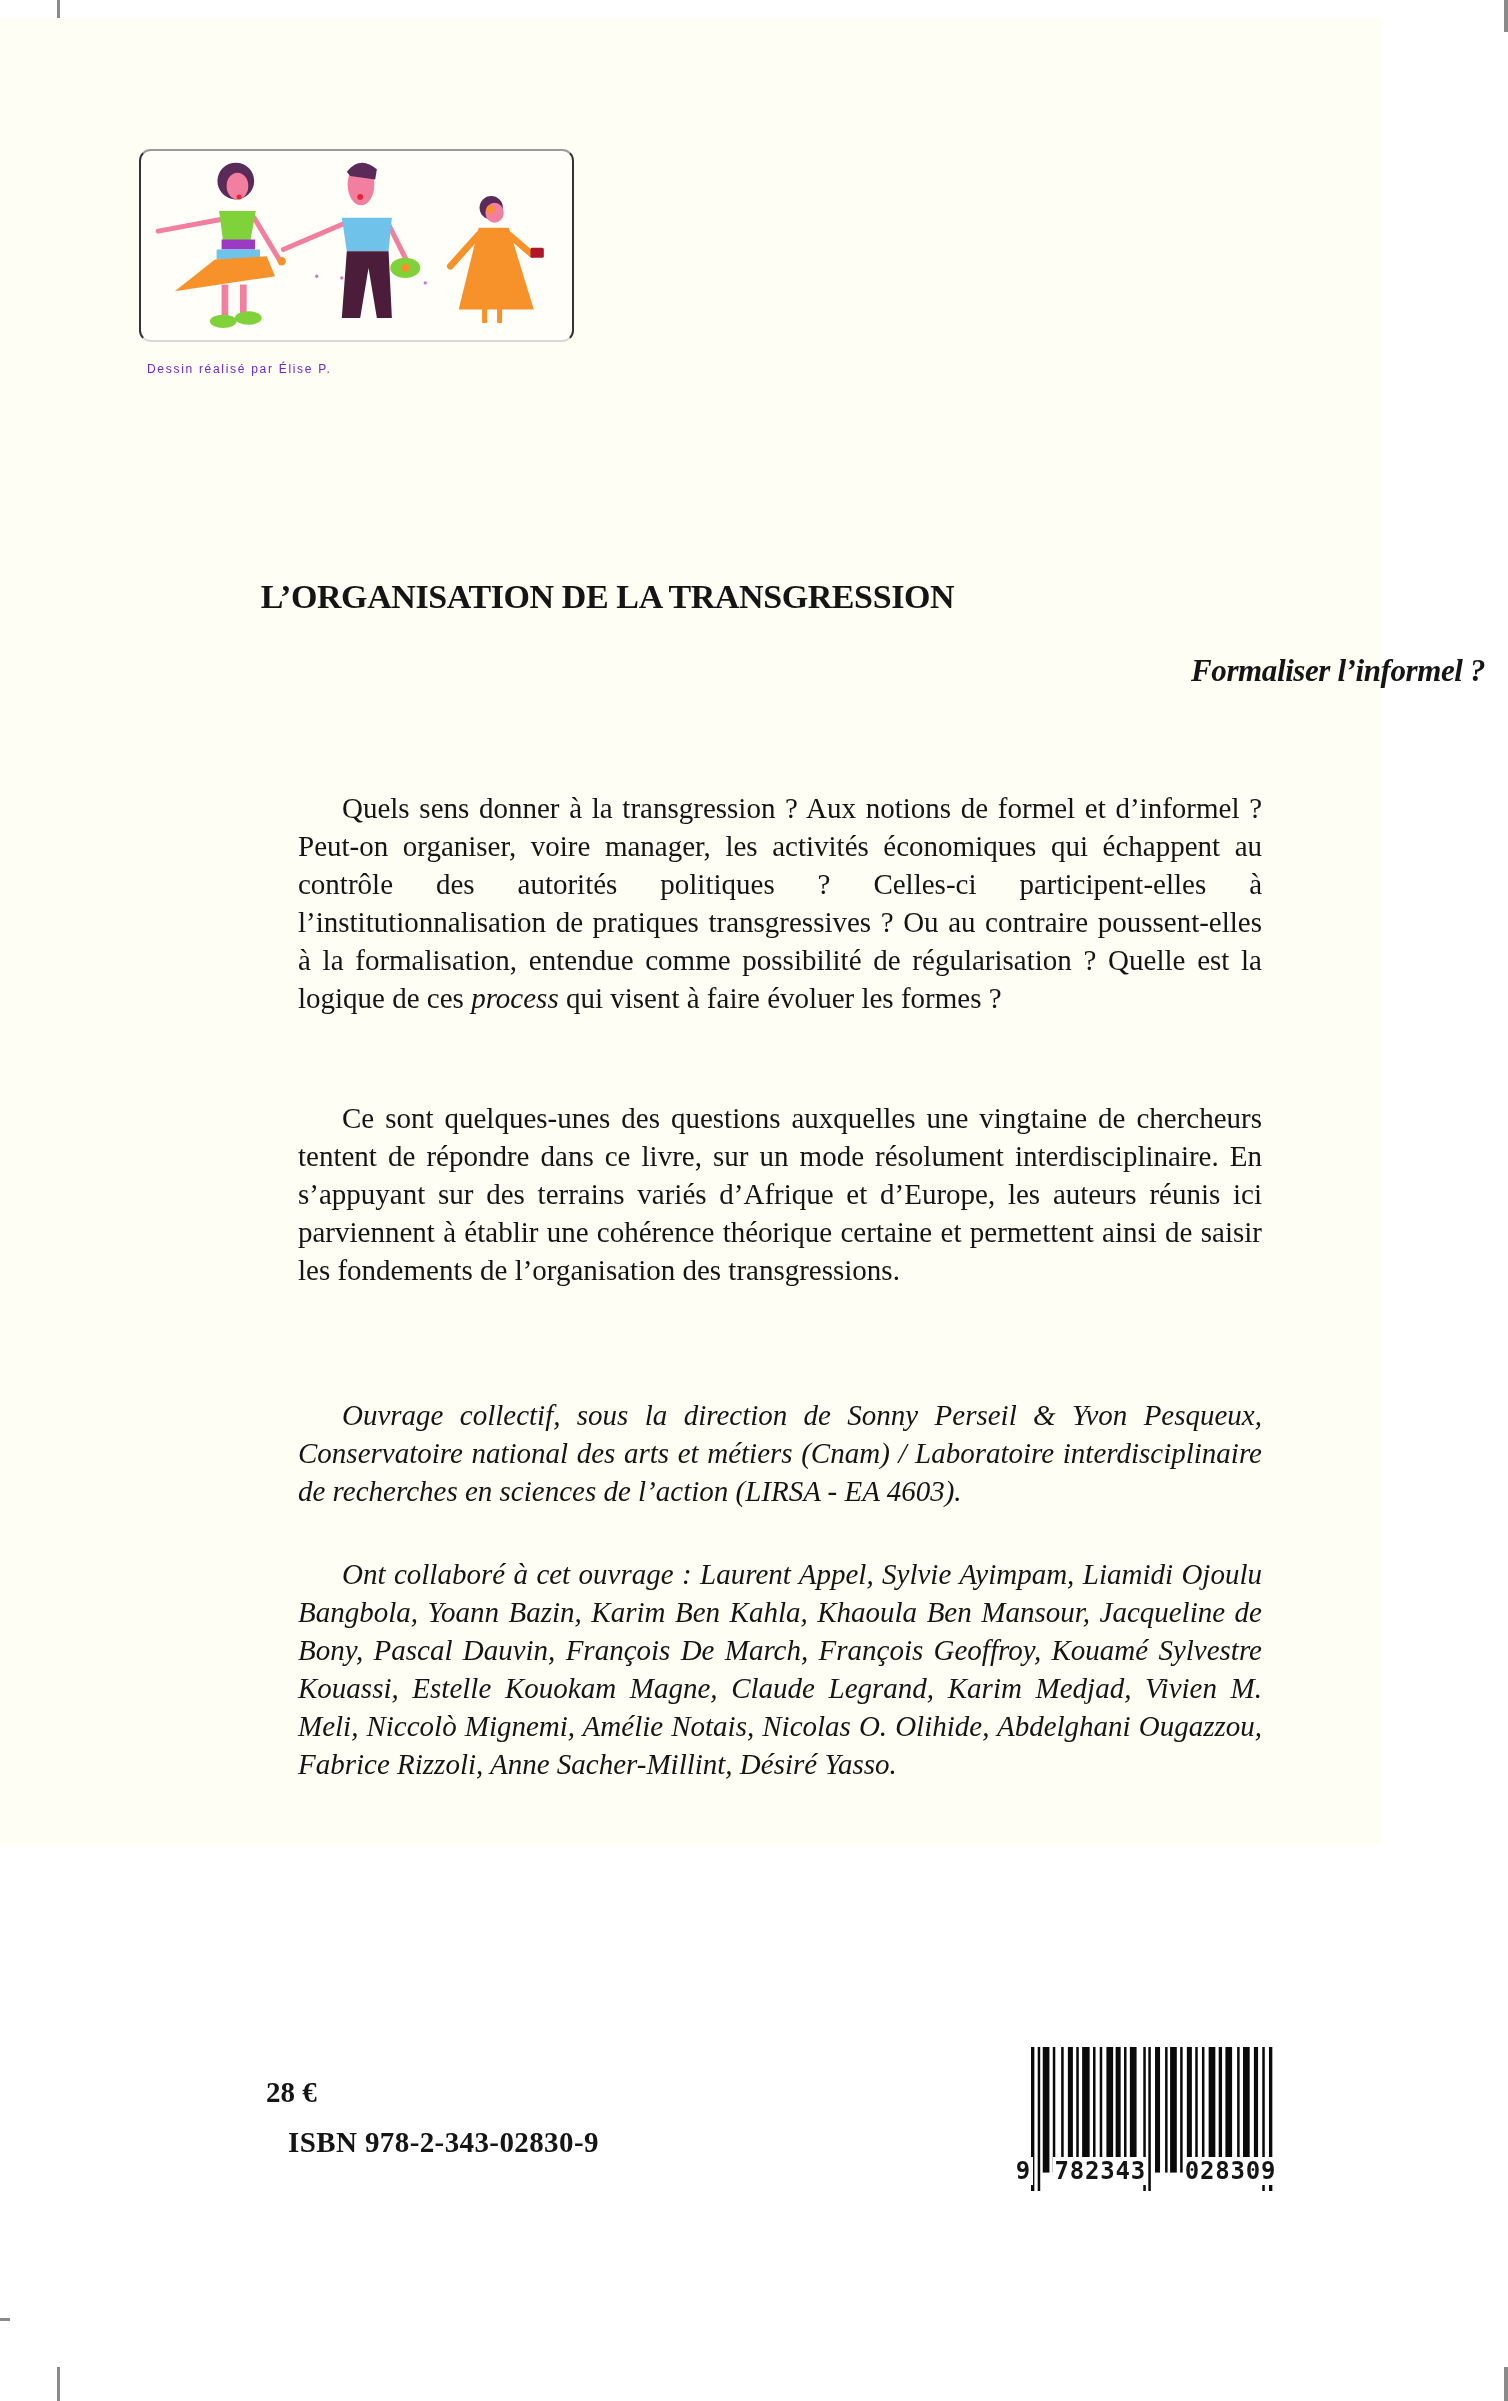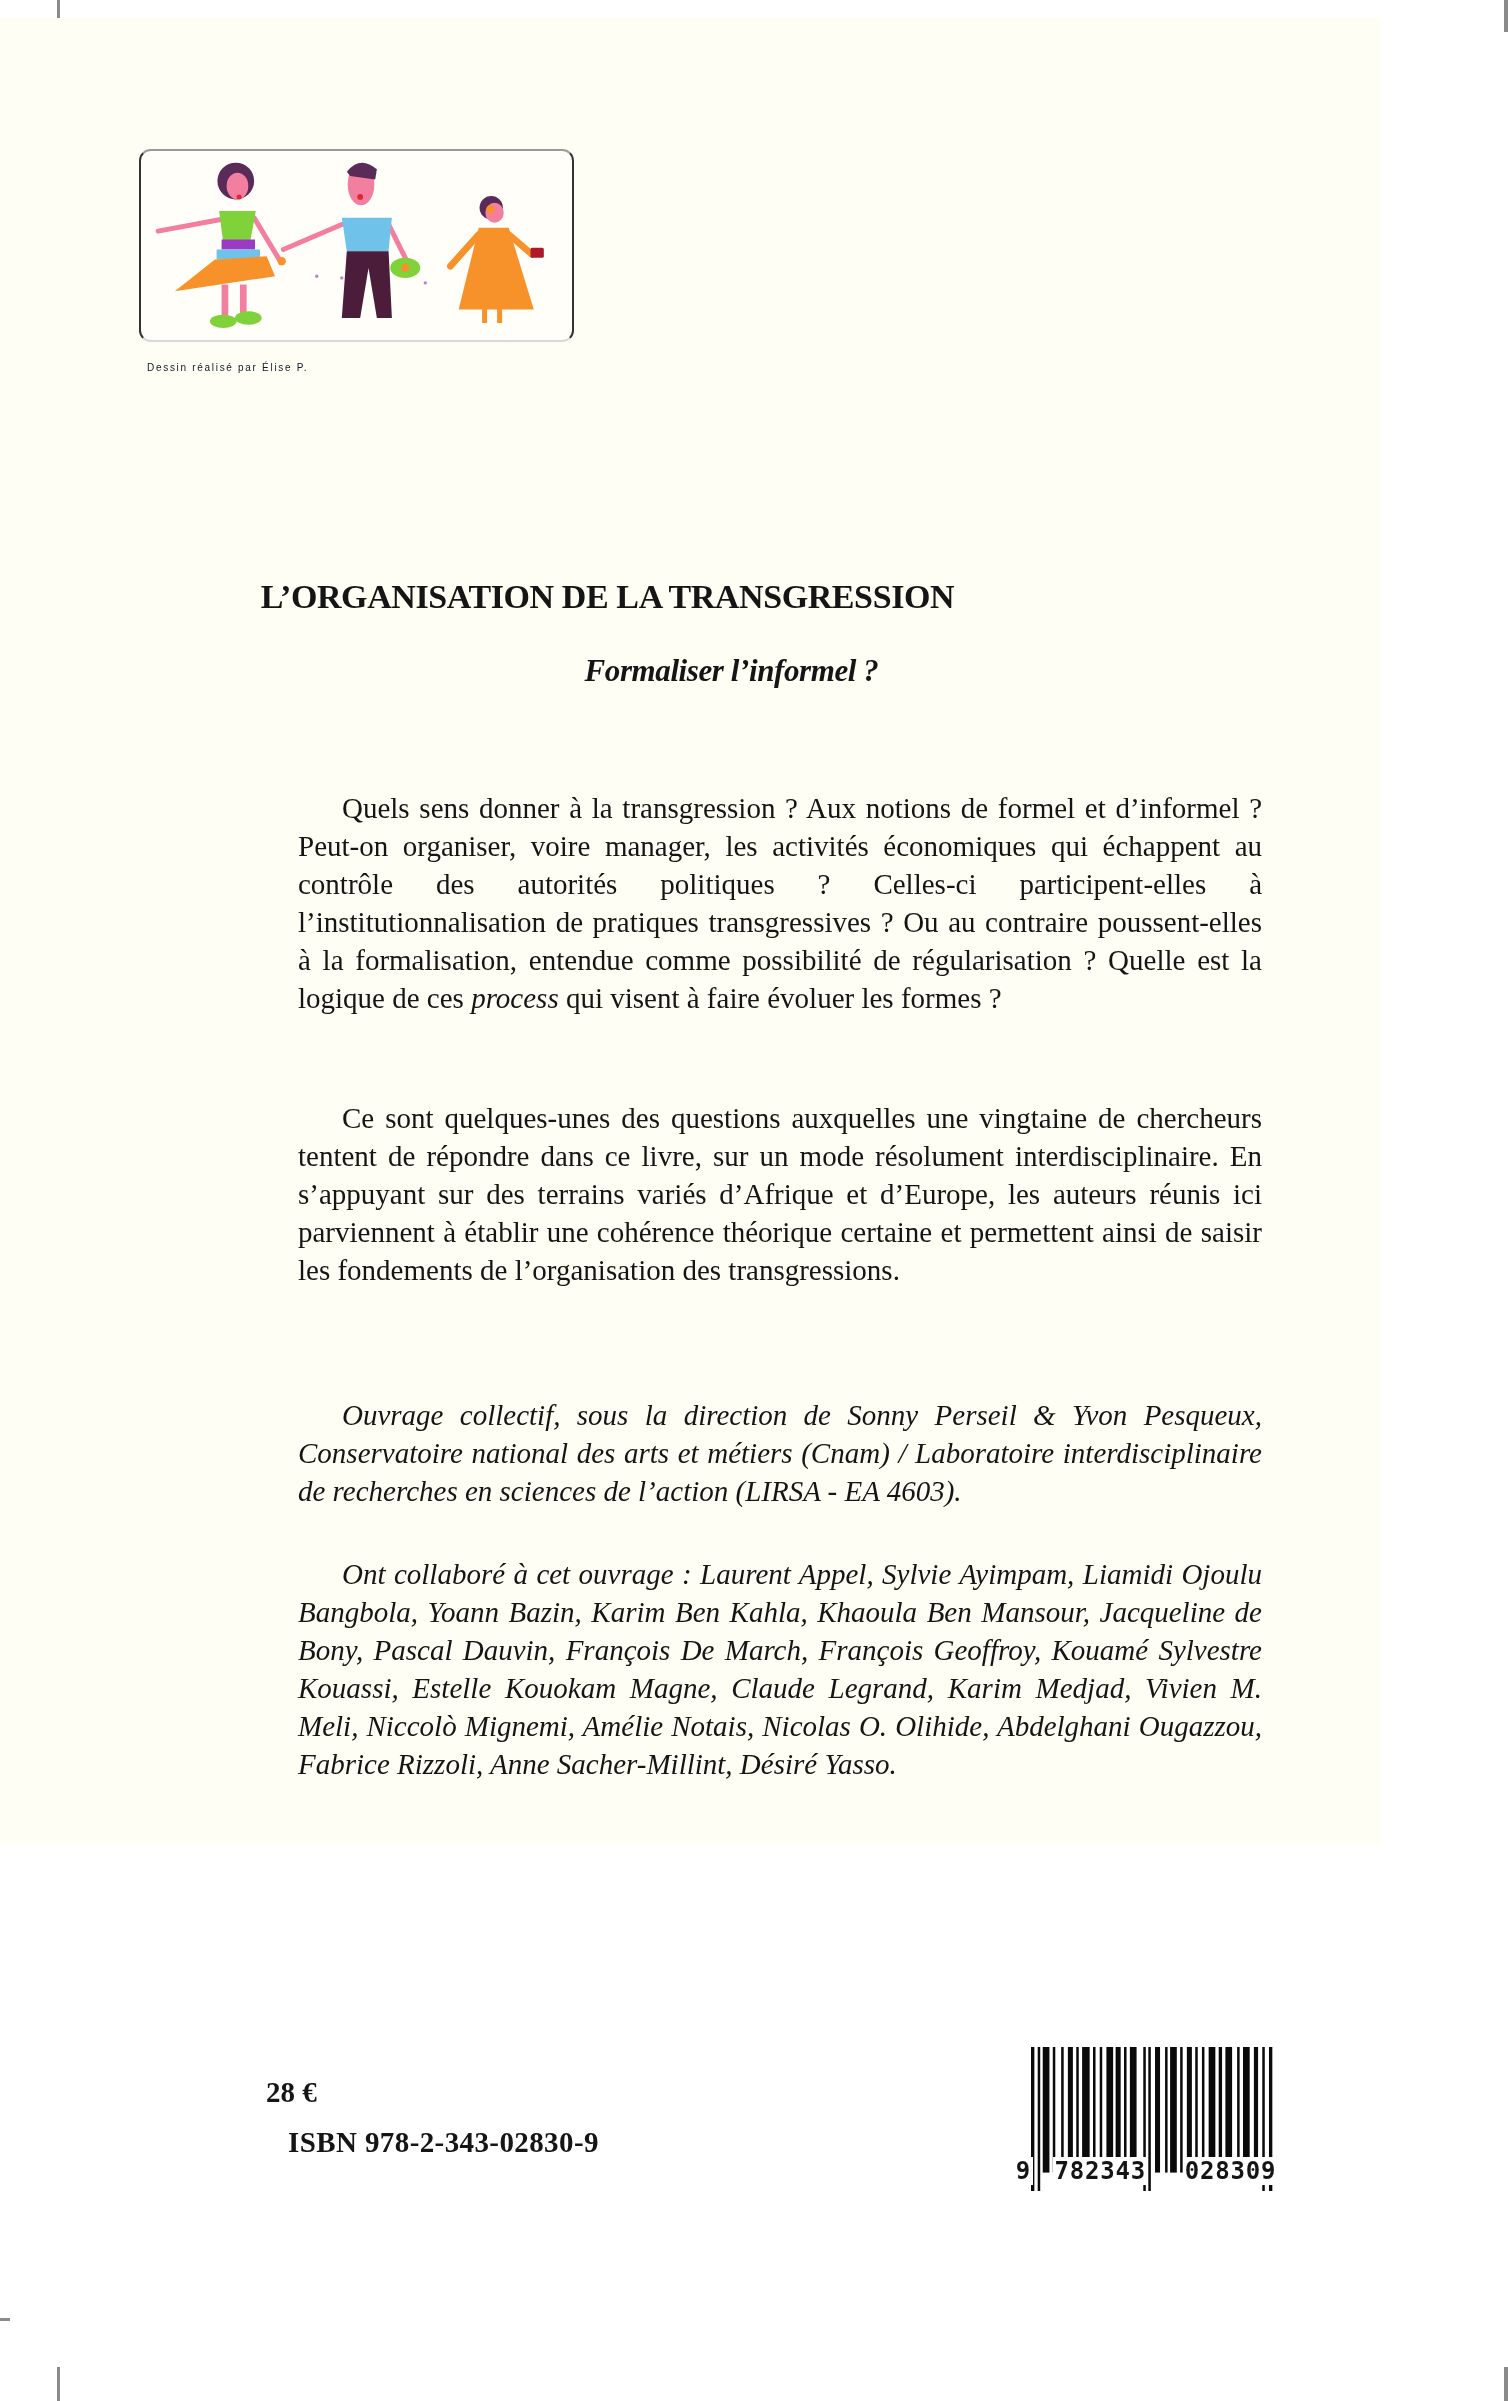--- a/index.html
+++ b/index.html
@@ -13,32 +13,32 @@
     position: absolute; left: 0; top: 18.4px; width: 1381px; height: 1827px;
     background: #fefef4;
   }
   .illus {
     position: absolute; left: 139px; top: 149px; width: 435px; height: 193px;
     border: 2.5px solid #333; border-top-color: #9a9a9a; border-bottom-color: #d8d8d8;
     border-radius: 11.7px; background: #fffef8; box-sizing: border-box; overflow: hidden;
   }
   .illus svg { position: absolute; left: 0; top: 0; }
   .caption {
-    position: absolute; left: 147px; top: 362px; font-size: 10px;
-    font-family: "Liberation Sans", sans-serif; color: #0f172a; letter-spacing: 1.7px;
+    position: absolute; left: 147px; top: 362px; font-size: 12px;
+    font-family: "Liberation Sans", sans-serif; color: #6d28d9; letter-spacing: 1.7px;
   }
   .title {
     position: absolute; left: 0; width: 1248px; top: 578px; text-align: center;
     font-size: 34px; font-weight: bold; letter-spacing: -0.4px;
     padding-right: 33px; box-sizing: border-box;
   }
   .subtitle {
-    position: absolute; left: 0; width: 1508px; top: 653px; text-align: center;
+    position: absolute; left: 0; width: 1508px; top: 653px; text-align: right;
     font-size: 31px; font-style: italic; font-weight: bold; letter-spacing: -0.4px;
-    padding-right: 45px; box-sizing: border-box;
+    padding-right: 23px; box-sizing: border-box;
   }
   .body-text {
     position: absolute; left: 287px; width: 986px; font-size: 29px;
     line-height: 38px; text-align: justify;
   }
   .body-text p { margin: 11px; text-indent: 44px; }
   .p1 { top: 778px; }
   .p2 { top: 1088px; }
   .p3 { top: 1385px; font-style: italic; }
   .p4 { top: 1544px; font-style: italic; }

